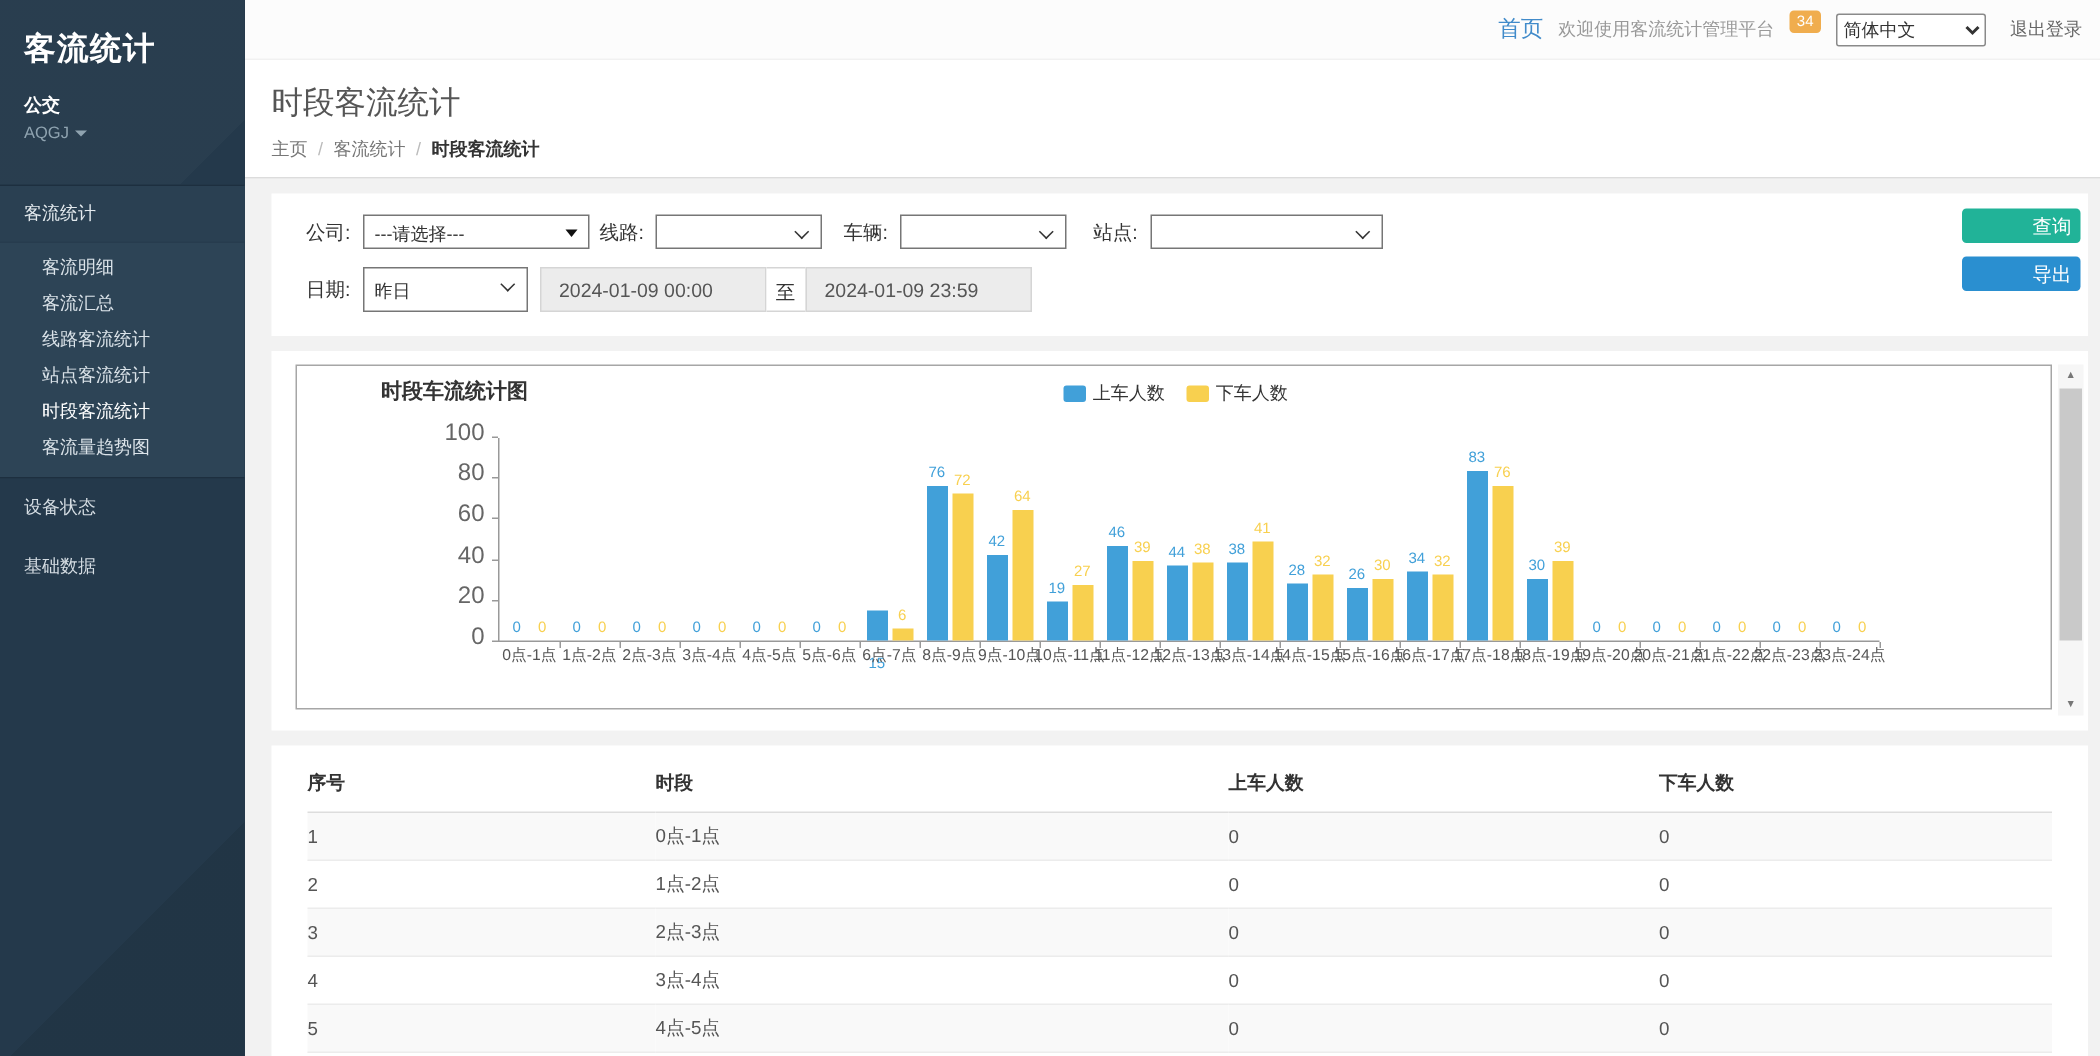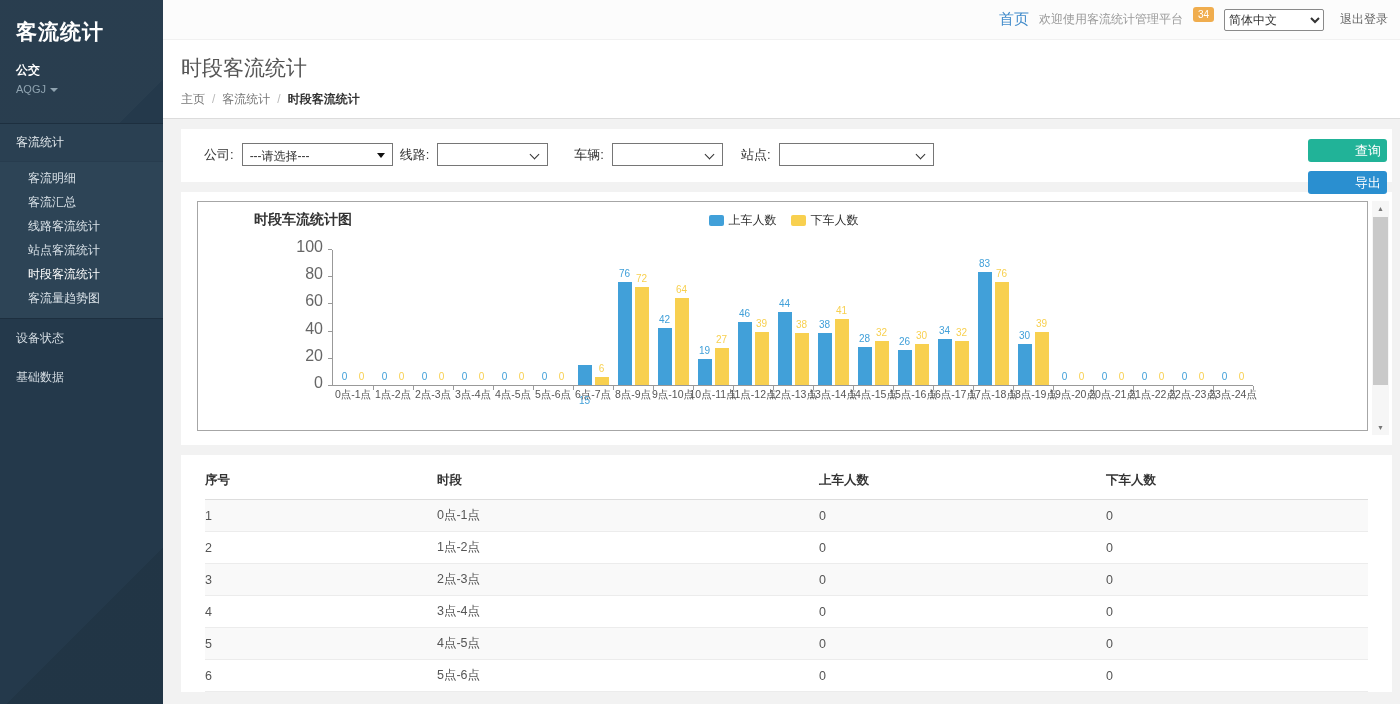--- a/index.html
+++ b/index.html
@@ -155,28 +155,37 @@
     <div class="panel filter-panel">
       <div class="f-row">
         <span class="f-label">公司:</span>
         <div class="fake-select tri w150">
           <span>---请选择---</span>
         </div>
         <span class="f-label" style="margin-left:7px">线路:</span>
         <div class="fake-select chev w110">
           <span></span>
         </div>
-        <span class="f-label" style="margin-left:26px">车辆:</span>
+        <span class="f-label" style="margin-left:14px">车辆:</span>
         <div class="fake-select chev w110">
           <span></span>
         </div>
         <span class="f-label" style="margin-left:18px">站点:</span>
         <div class="fake-select chev w155">
           <span></span>
         </div>
+      </div>
+      <div class="f-row">
+        <span class="f-label">日期:</span>
+        <div class="fake-select chev date-select">
+          <span>昨日</span>
+        </div>
+        <div class="date-input">2024-01-09 00:00</div>
+        <div class="date-to">至</div>
+        <div class="date-input end">2024-01-09 23:59</div>
       </div>
       <div class="f-buttons">
         <button class="btn btn-search">查询</button>
         <button class="btn btn-export">导出</button>
       </div>
     </div>
 
     <div class="panel chart-panel">
       <div class="chart-box">
         <div class="chart-head">
@@ -302,21 +311,21 @@
                 <div class="cat">
                   <div class="bar" style="background: rgb(65, 160, 217); height: 62.56px;">
                     <span class="blbl" style="color: rgb(65, 160, 217);">46</span>
                   </div>
                   <div class="bar" style="background: rgb(248, 208, 79); height: 53.04px;">
                     <span class="blbl" style="color: rgb(248, 208, 79);">39</span>
                   </div>
                   <span class="xlbl">11点-12点</span>
                 </div>
                 <div class="cat">
-                  <div class="bar" style="background: rgb(65, 160, 217); height: 73px;">
+                  <div class="bar" style="background: rgb(65, 160, 217); height: 50px;">
                     <span class="blbl" style="color: rgb(65, 160, 217);">44</span>
                   </div>
                   <div class="bar" style="background: rgb(248, 208, 79); height: 51.68px;">
                     <span class="blbl" style="color: rgb(248, 208, 79);">38</span>
                   </div>
                   <span class="xlbl">12点-13点</span>
                 </div>
                 <div class="cat">
                   <div class="bar" style="background: rgb(65, 160, 217); height: 51.68px;">
                     <span class="blbl" style="color: rgb(65, 160, 217);">38</span>

